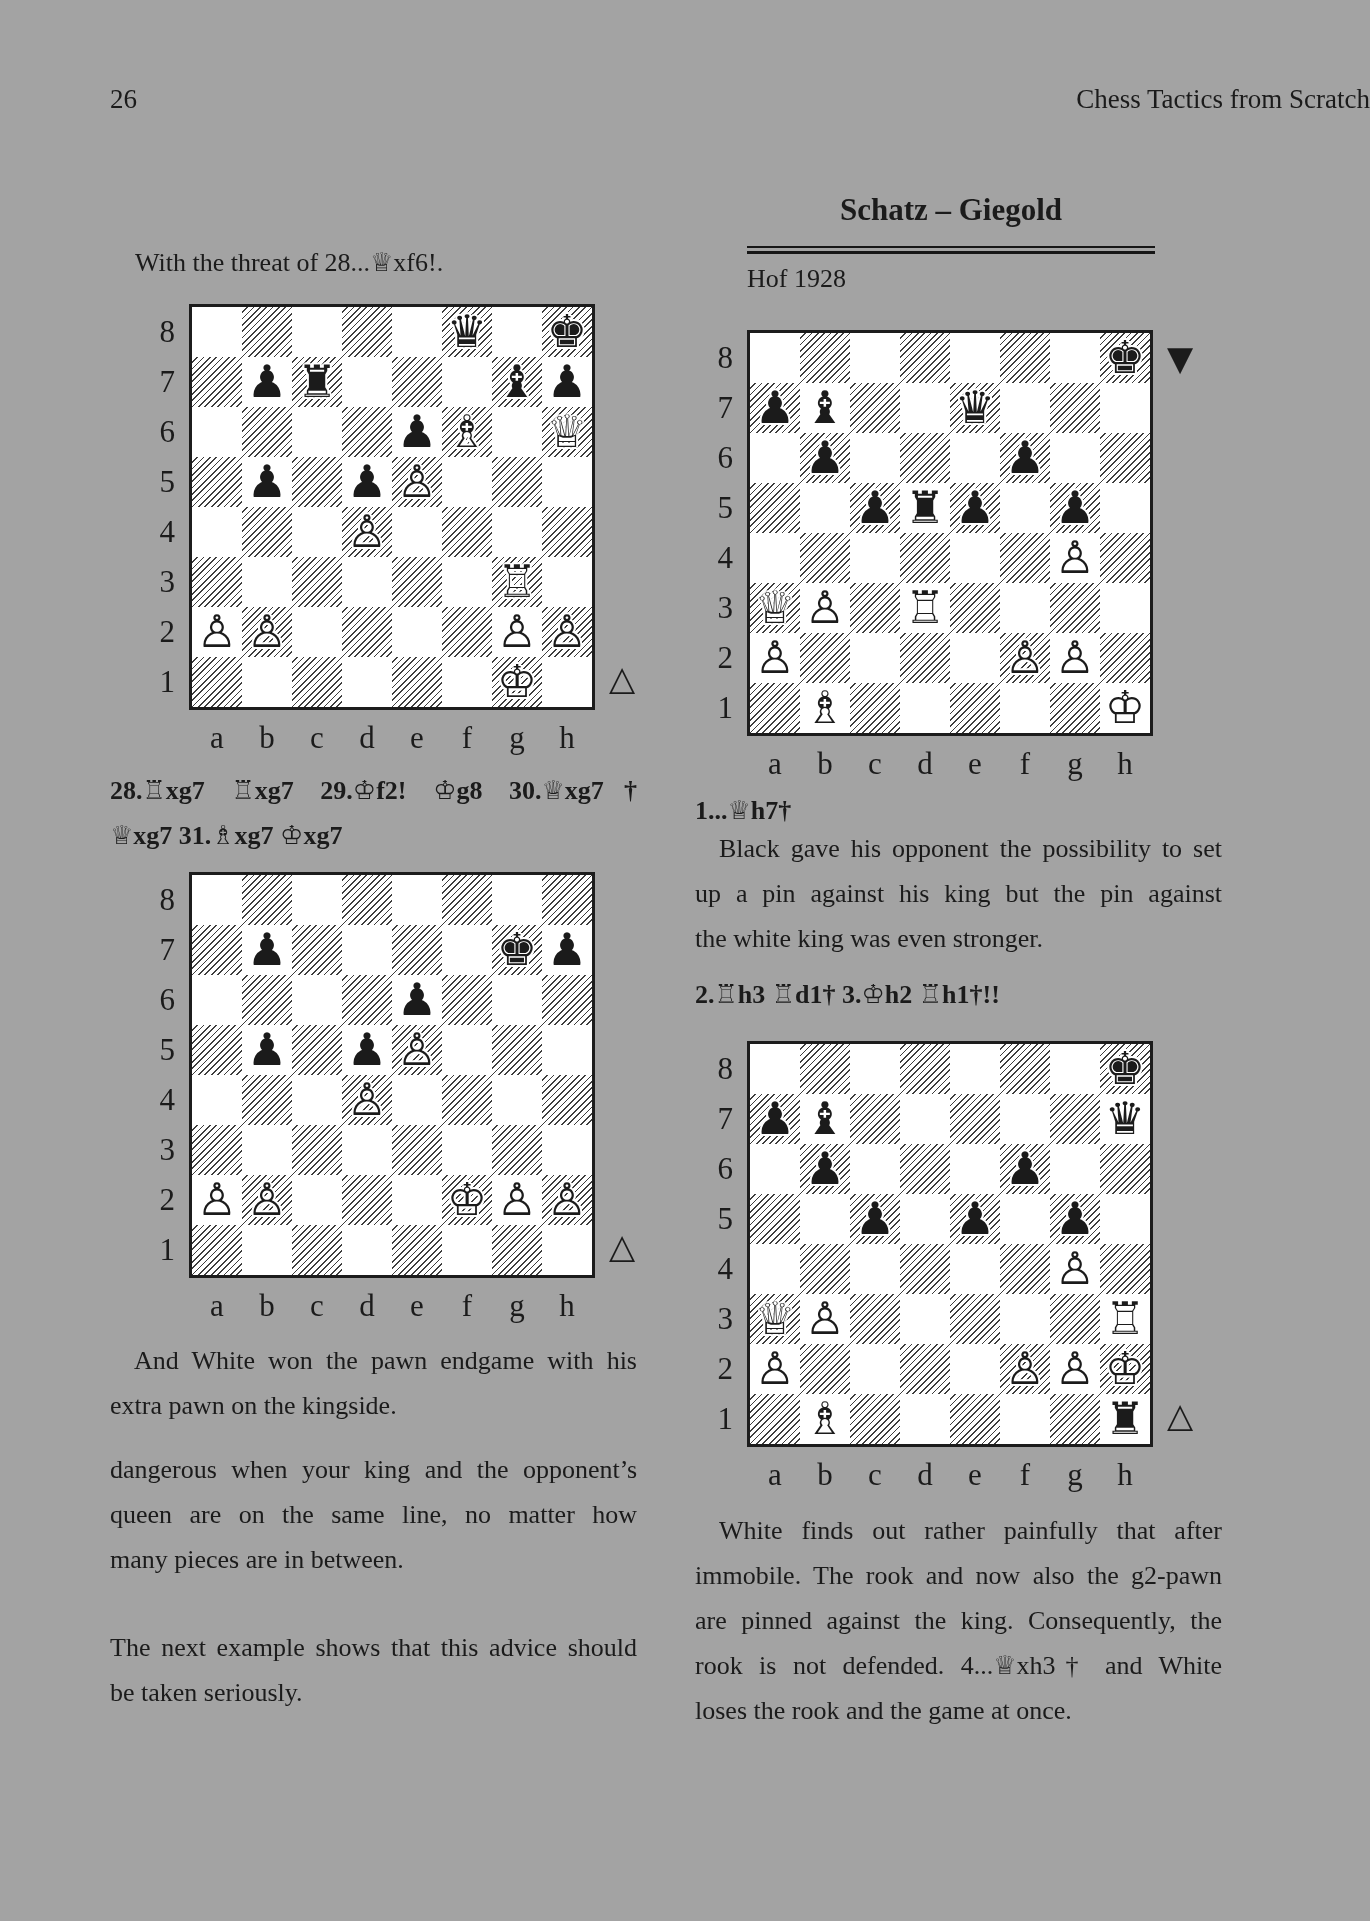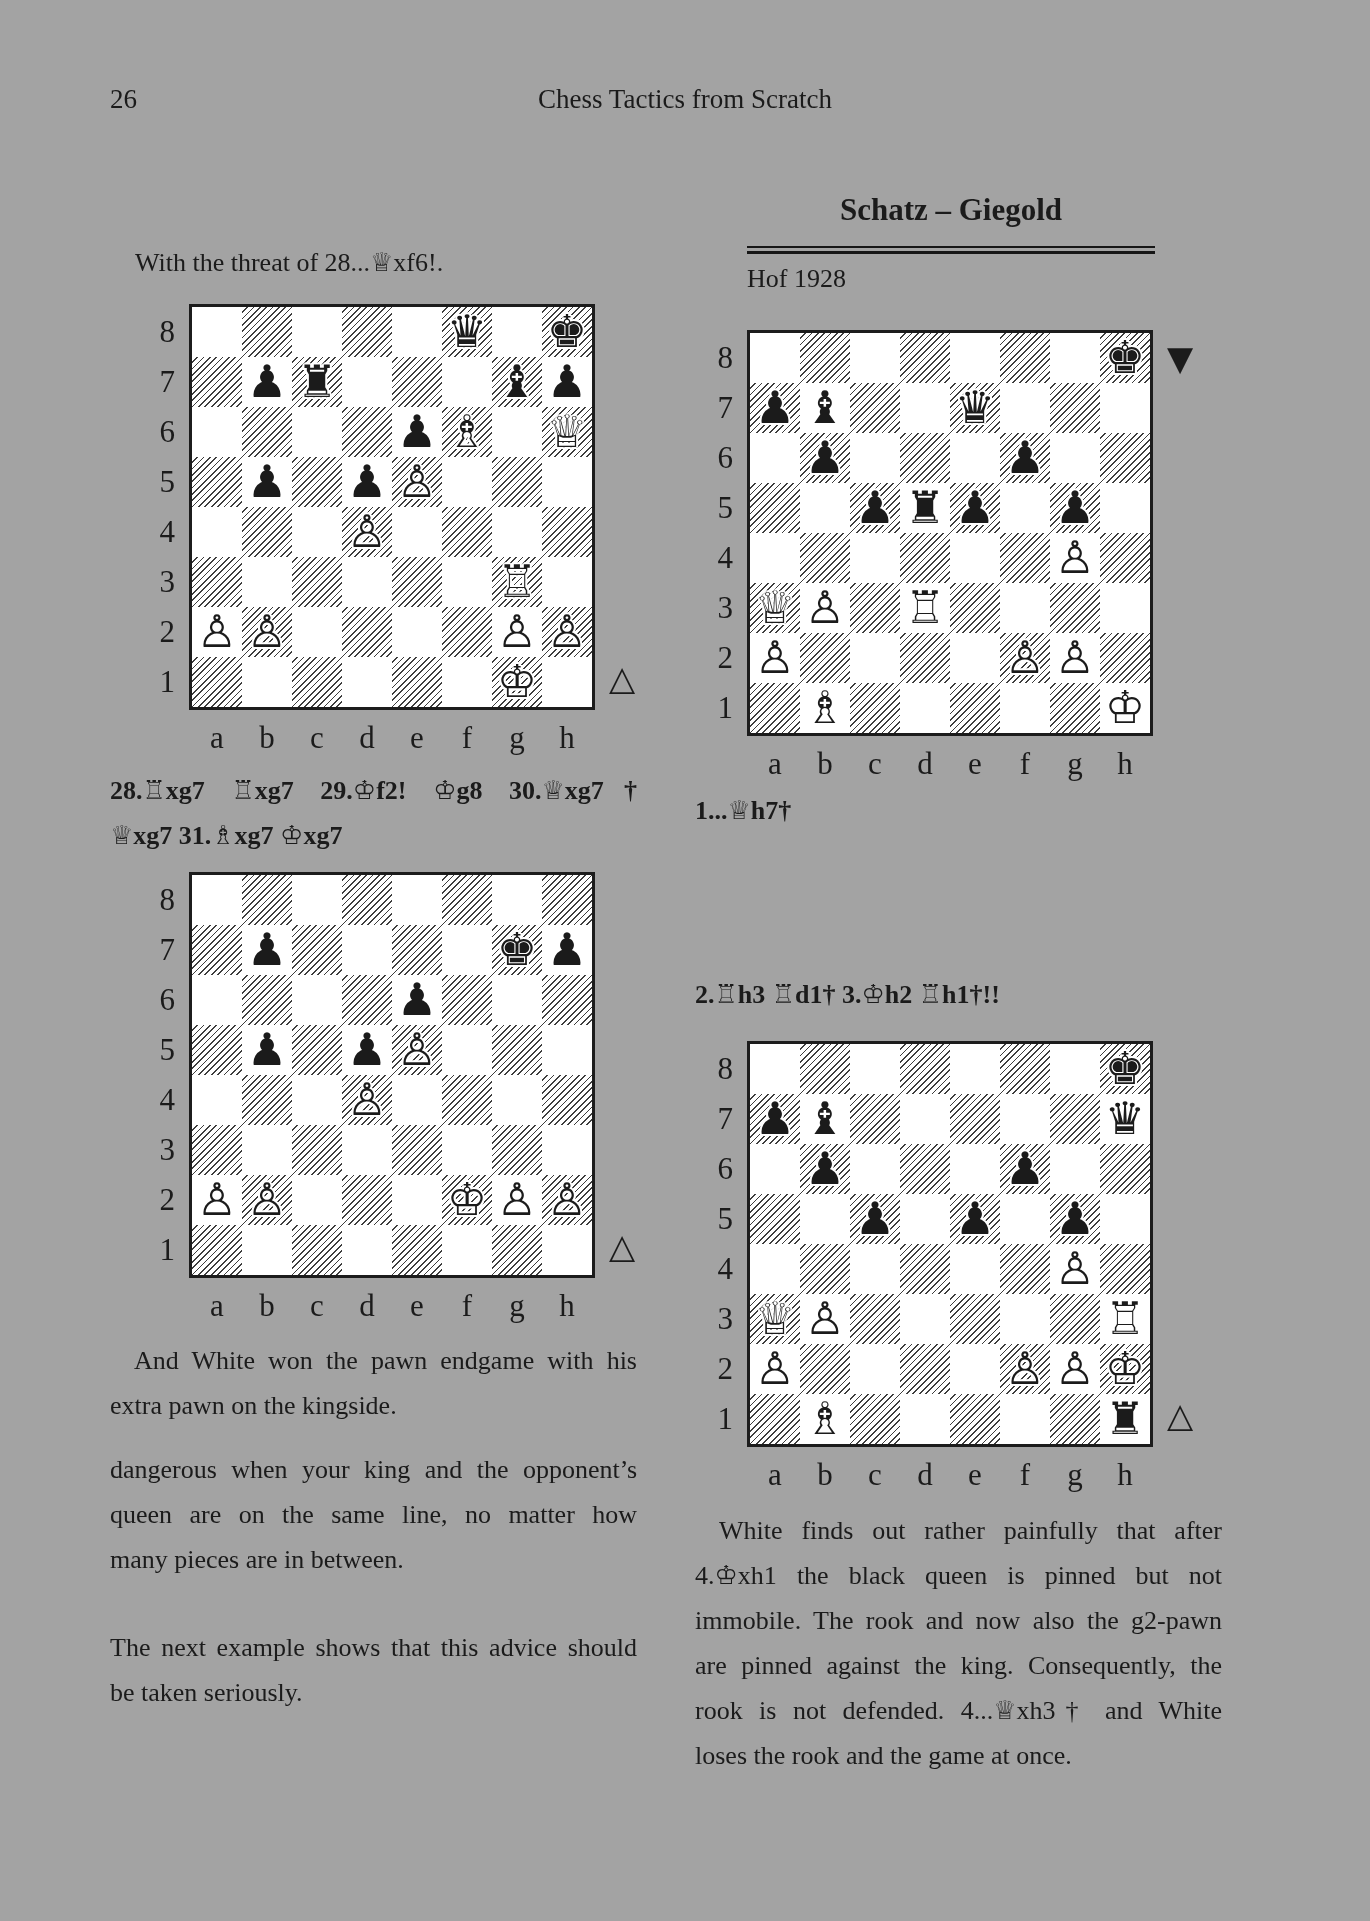--- a/index.html
+++ b/index.html
@@ -1,20 +1,20 @@
 <!DOCTYPE html>
 <html><head>
 <meta charset="utf-8">
 <style>
   html,body{margin:0;padding:0;background:#e8e8e8;}
   .page{position:relative;width:1370px;height:1921px;background:#a3a3a3;
         font-family:"Liberation Serif","DejaVu Serif",serif;color:#1b1b1b;overflow:hidden;}
   .abs{position:absolute;}
   .pagenum{font-size:27px;}
-  .booktitle{width:1370px;text-align:center;font-size:27px;}
+  .booktitle{width:1370px;text-align:right;font-size:27px;}
   .mv{font-weight:bold;font-size:26px;line-height:45px;
       font-family:"Liberation Serif","DejaVu Sans",serif;}
   .fill{text-align:justify;text-align-last:justify;}
   .para{font-size:26px;line-height:45px;}
   .para .ln{text-align:justify;text-align-last:justify;white-space:nowrap;}
   .para .ln:last-child{text-align-last:left;}
   .indent .ln:first-child{text-indent:24px;}
   .mv .ln{text-align:justify;text-align-last:justify;}
   .mv .ln:last-child{text-align-last:left;}
   .gamehead{font-weight:bold;font-size:31px;text-align:center;}
@@ -439,20 +439,25 @@
         <div>d</div>
         <div>e</div>
         <div>f</div>
         <div>g</div>
         <div>h</div>
       </div>
     <span class="indicator ind-top">▼</span>
   </div>
 
   <div class="abs mv" style="left:695px;top:788px;width:527px">1...♕h7†</div>
+  <div class="abs para indent" style="left:695px;top:826px;width:527px">
+      <div class="ln">Black gave his opponent the possibility to set</div>
+      <div class="ln">up a pin against his king but the pin against</div>
+      <div class="ln">the white king was even stronger.</div>
+    </div>
   <div class="abs mv" style="left:695px;top:972px;width:527px">2.♖h3 ♖d1† 3.♔h2 ♖h1†!!</div>
 
   <div class="diagram" style="left:747px;top:1041px">
     <div class="ranks">
         <div>8</div>
         <div>7</div>
         <div>6</div>
         <div>5</div>
         <div>4</div>
         <div>3</div>
@@ -571,20 +576,19 @@
         <div>e</div>
         <div>f</div>
         <div>g</div>
         <div>h</div>
       </div>
     <span class="indicator ind-bottom">△</span>
   </div>
 
   <div class="abs para indent" style="left:695px;top:1508px;width:527px">
       <div class="ln">White finds out rather painfully that after</div>
-      <div class="ln">4.♔xh1 the black queen is pinned but not</div>
       <div class="ln">immobile. The rook and now also the g2-pawn</div>
       <div class="ln">are pinned against the king. Consequently, the</div>
       <div class="ln">rook is not defended. 4...♕xh3† and White</div>
       <div class="ln">loses the rook and the game at once.</div>
     </div>
 
 </div>
 
 </body></html>

